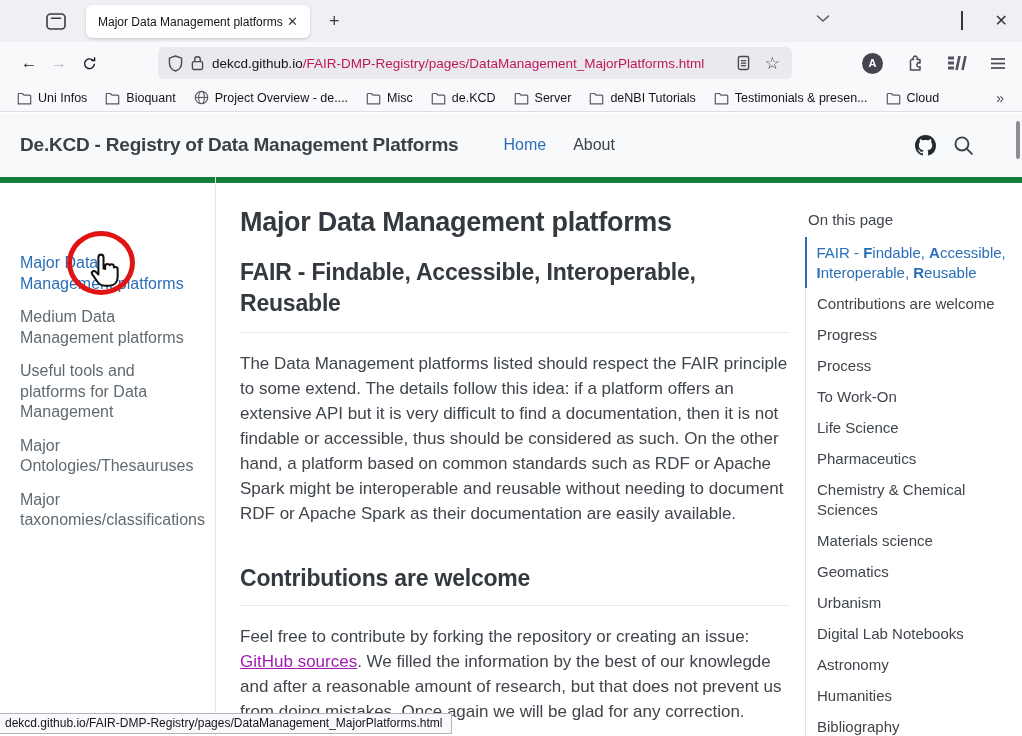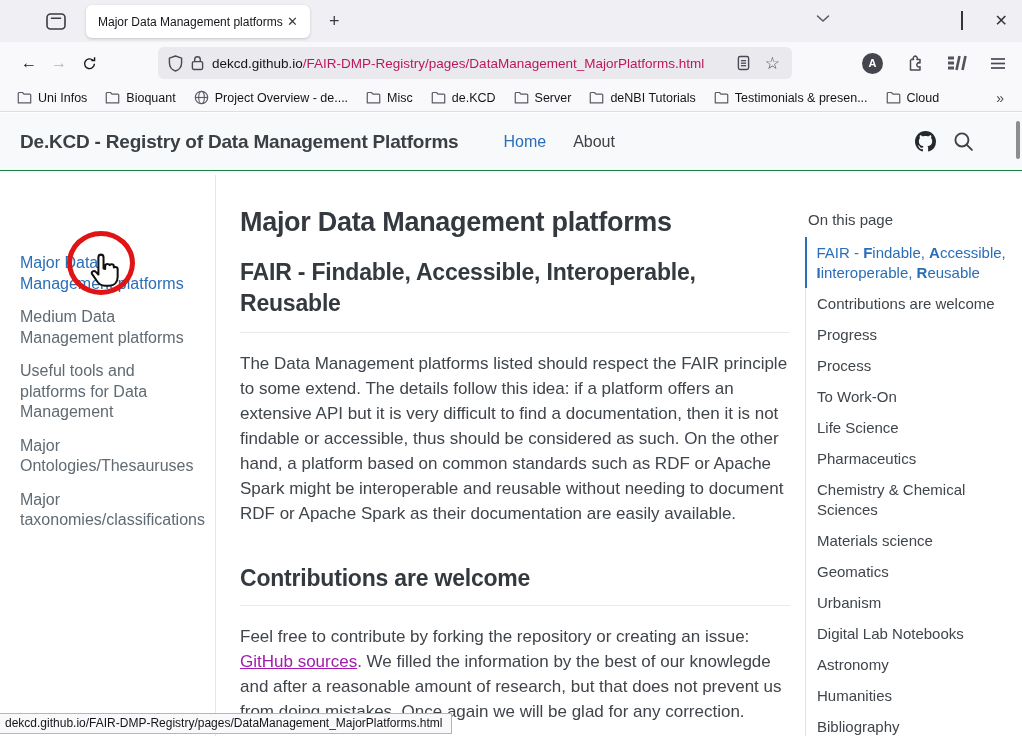--- a/index.html
+++ b/index.html
@@ -37,21 +37,21 @@
   .icon-btn { cursor:pointer; display:inline-flex; align-items:center; }
 
   .bookmarksbar { height:28px; background:#f9f9fb; border-bottom:1px solid #dddde2; display:flex;
                   align-items:center; padding:0 10px; gap:4px; }
   .bm-item { display:inline-flex; align-items:center; gap:6px; padding:3px 7px; border-radius:3px;
              font-size:12.5px; color:#15141a; white-space:nowrap; cursor:pointer; }
   .bm-overflow { margin-left:auto; font-size:14px; color:#4a4a55; padding:0 8px; cursor:pointer; }
 
   
   .page { position:absolute; top:113px; left:0; right:0; bottom:0; background:#fff; }
-  .site-header { height:58px; background:#f8f9fa; border-bottom:1px solid #15803d;
+  .site-header { height:70px; background:#f8f9fa; border-bottom:6px solid #15803d;
                  display:flex; align-items:center; padding:0 20px; }
   .site-title { font-size:19px; font-weight:bold; color:#3b4045; letter-spacing:-0.2px; }
   .site-nav { display:flex; gap:27px; margin-left:45px; font-size:16px; }
   .site-nav .nav-home { color:#2a6eb8; cursor:pointer; }
   .site-nav .nav-about { color:#3d4248; cursor:pointer; }
   .header-icons { margin-left:auto; display:flex; align-items:center; gap:17px; padding-right:28px; }
 
   .page-scrollbar { position:absolute; right:2px; top:8px; width:4px; height:38px; background:#8d8d92; border-radius:2px; cursor:pointer; }
 
   .sidebar { position:absolute; left:0; top:62px; bottom:0; width:216px; border-right:1px solid #e4e6e8;
@@ -166,21 +166,21 @@
       <svg width="16" height="13" viewBox="0 0 16 13">
           <line x1="1" y1="2" x2="15" y2="2" stroke="#4a4a55" stroke-width="1.7"></line>
           <line x1="1" y1="6.5" x2="15" y2="6.5" stroke="#4a4a55" stroke-width="1.7"></line>
           <line x1="1" y1="11" x2="15" y2="11" stroke="#4a4a55" stroke-width="1.7"></line>
         </svg>
     </span>
   </div>
 </div>
 
 <div class="bookmarksbar">
-  <span id="bookmarks-items" style="display:flex;align-items:center;gap:4px;">
+  <span id="bookmarks-items" style="display:flex;align-items:flex-end;gap:4px;">
       <span class="bm-item">
         <svg width="15" height="13" viewBox="0 0 16 14">
           <path d="M1.3 12.8 V2.6 a1 1 0 0 1 1-1 h3.5 l1.6 1.8 h6.3 a1 1 0 0 1 1 1 v8.4 z" fill="none" stroke="#5b5b66" stroke-width="1.3" stroke-linejoin="round"></path>
         </svg>
         <span>Uni Infos</span>
       </span>
       <span class="bm-item">
         <svg width="15" height="13" viewBox="0 0 16 14">
           <path d="M1.3 12.8 V2.6 a1 1 0 0 1 1-1 h3.5 l1.6 1.8 h6.3 a1 1 0 0 1 1 1 v8.4 z" fill="none" stroke="#5b5b66" stroke-width="1.3" stroke-linejoin="round"></path>
         </svg>
@@ -274,21 +274,21 @@
     <hr class="rule">
     <p>The Data Management platforms listed should respect the FAIR principle to some extend. The details follow this idea: if a platform offers an extensive API but it is very difficult to find a documentation, then it is not findable or accessible, thus should be considered as such. On the other hand, a platform based on common standards such as RDF or Apache Spark might be interoperable and reusable without needing to document RDF or Apache Spark as their documentation are easily available.</p>
     <h2 class="h2-contrib">Contributions are welcome</h2>
     <hr class="rule">
     <p><span>Feel free to contribute by forking the repository or creating an issue: </span><span class="inline-link">GitHub sources</span><span>. We filled the information by the best of our knowlegde and after a reasonable amount of research, but that does not prevent us from doing mistakes. Once again we will be glad for any correction.</span></p>
   </div>
 
   <div class="toc">
     <div class="toc-heading">On this page</div>
     <div class="toc-list" id="toc-list">
-        <div class="toc-item active"><span>FAIR - </span><span class="b">F</span><span>indable, </span><span class="b">A</span><span>ccessible, </span><span class="b">I</span><span>interoperable, </span><span class="b">R</span><span>eusable</span></div>
+        <div class="toc-item active"><span>FAIR - </span><span class="b">F</span><span>indable, </span><span class="b">A</span><span>ccessible, </span><span class="b">I</span><span>nteroperable, </span><span class="b">R</span><span>eusable</span></div>
         <div class="toc-item">Contributions are welcome</div>
         <div class="toc-item">Progress</div>
         <div class="toc-item">Process</div>
         <div class="toc-item">To Work-On</div>
         <div class="toc-item">Life Science</div>
         <div class="toc-item">Pharmaceutics</div>
         <div class="toc-item">Chemistry &amp; Chemical Sciences</div>
         <div class="toc-item">Materials science</div>
         <div class="toc-item">Geomatics</div>
         <div class="toc-item">Urbanism</div>

